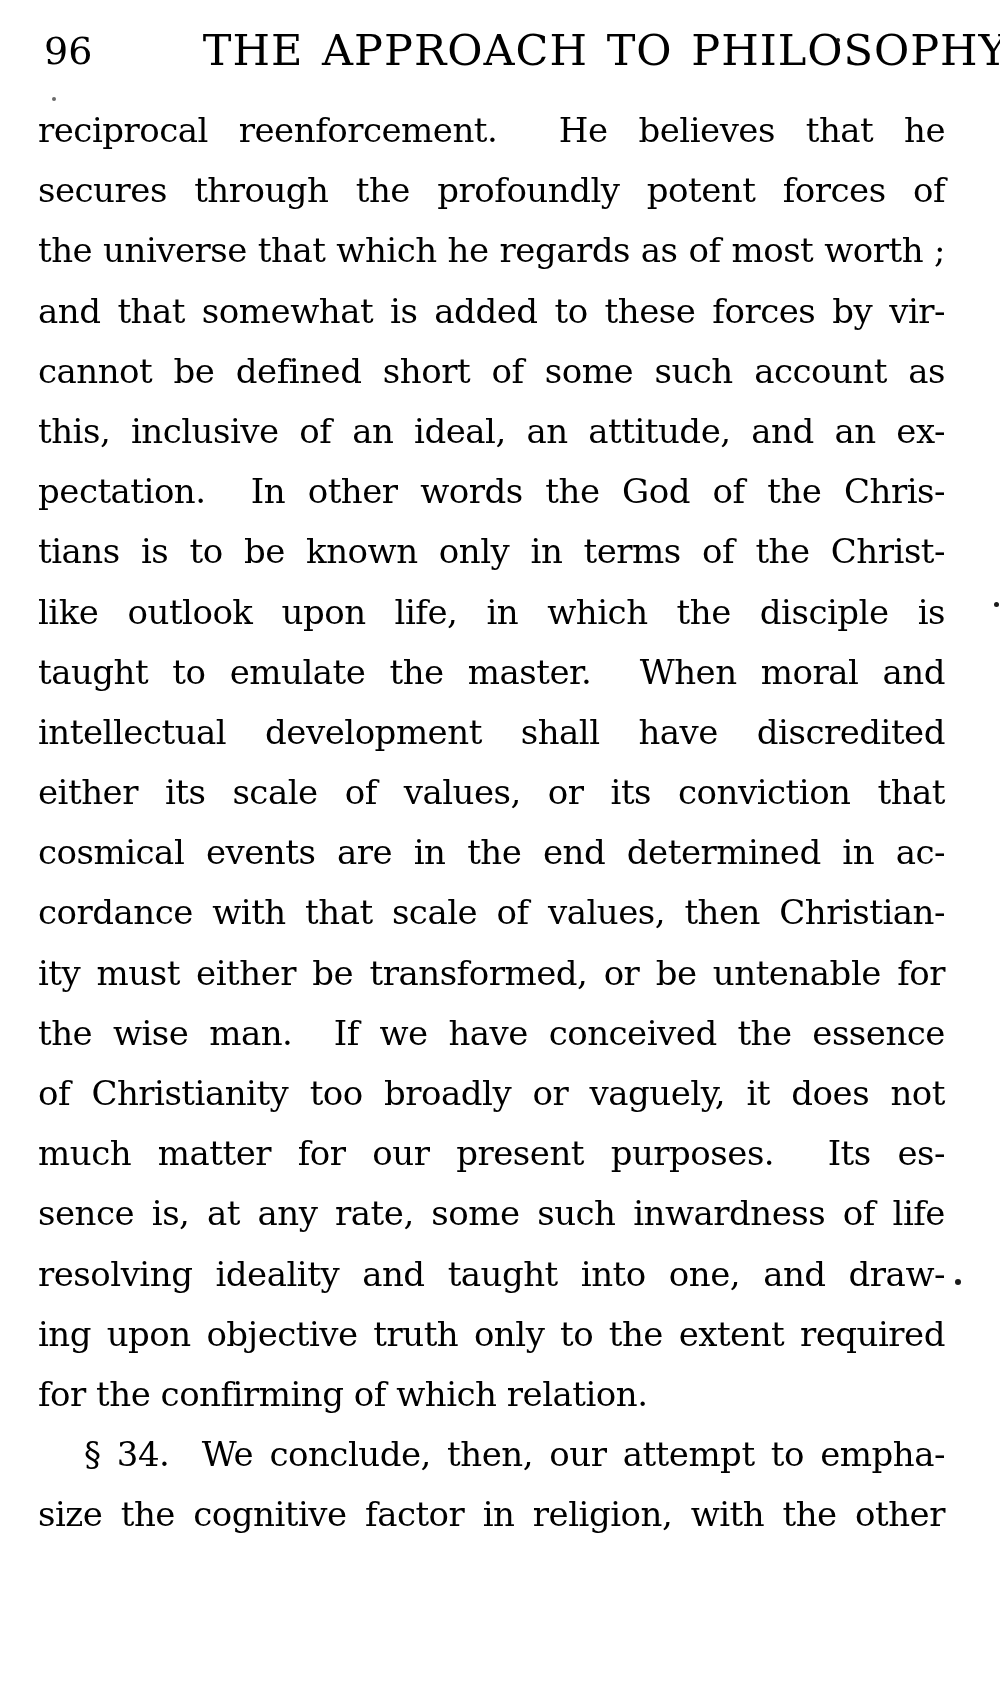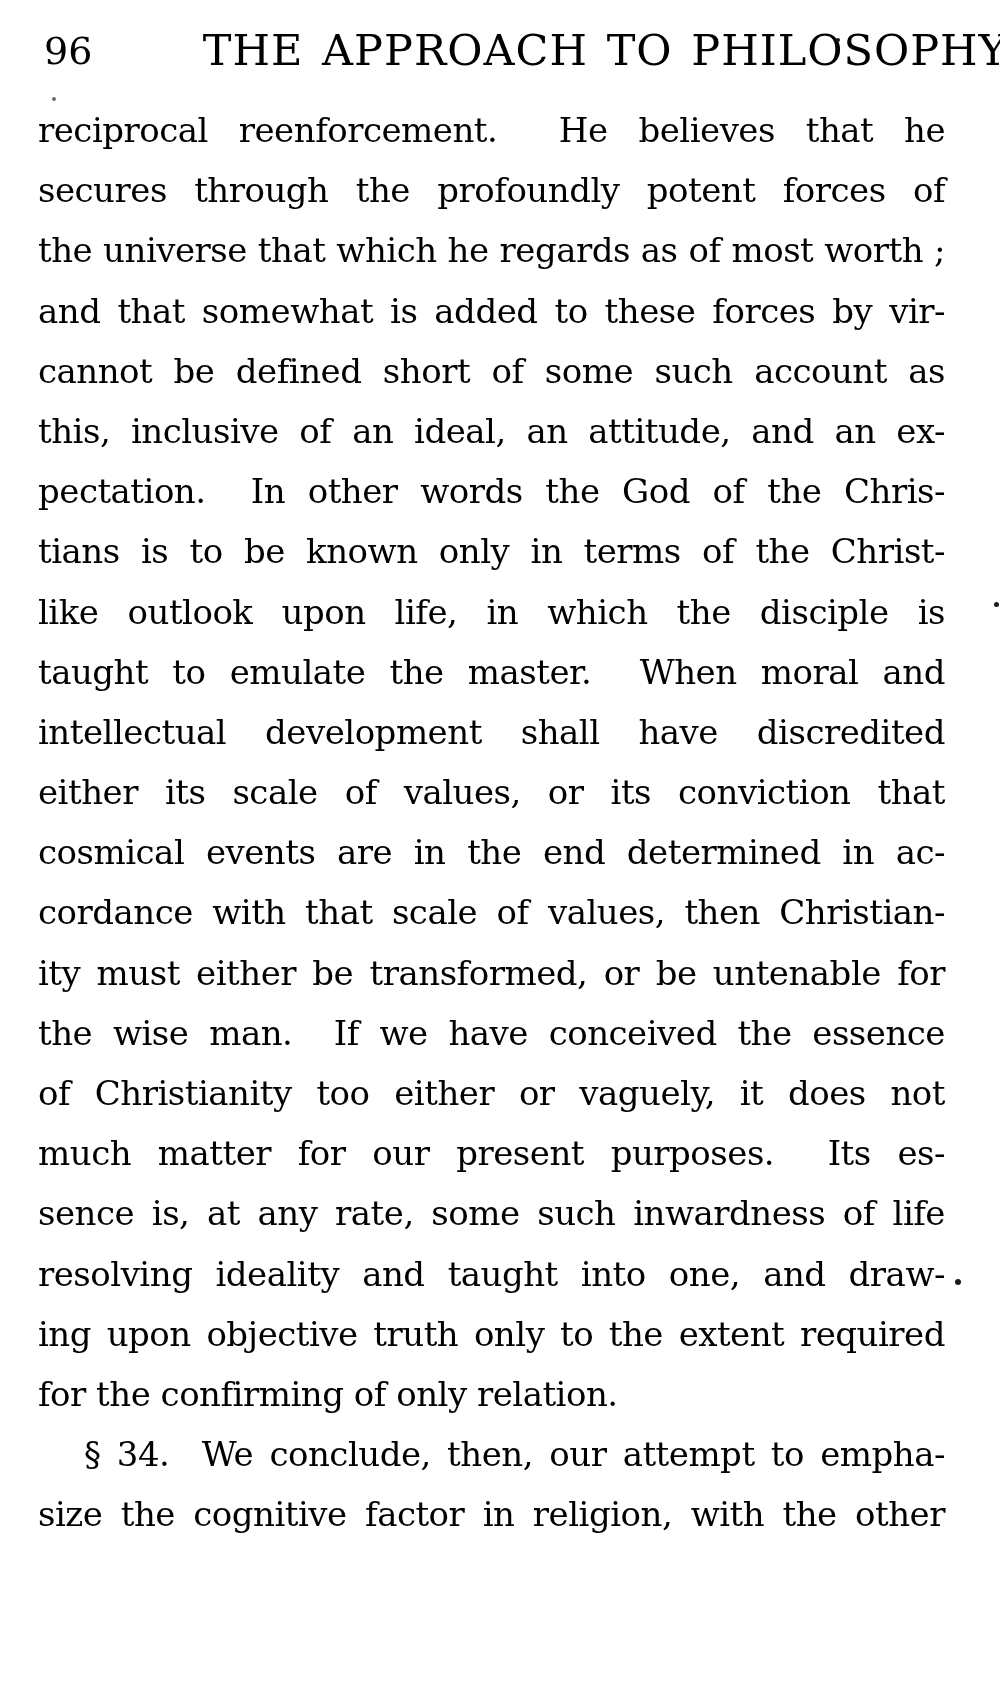--- a/index.html
+++ b/index.html
@@ -97,26 +97,26 @@
       <div class="line"><span>pectation.&nbsp; In other words the God of the Chris-</span></div>
       <div class="line"><span>tians is to be known only in terms of the Christ-</span></div>
       <div class="line"><span>like outlook upon life, in which the disciple is</span></div>
       <div class="line"><span>taught to emulate the master.&nbsp; When moral and</span></div>
       <div class="line"><span>intellectual development shall have discredited</span></div>
       <div class="line"><span>either its scale of values, or its conviction that</span></div>
       <div class="line"><span>cosmical events are in the end determined in ac-</span></div>
       <div class="line"><span>cordance with that scale of values, then Christian-</span></div>
       <div class="line"><span>ity must either be transformed, or be untenable for</span></div>
       <div class="line"><span>the wise man.&nbsp; If we have conceived the essence</span></div>
-      <div class="line"><span>of Christianity too either or vaguely, it does not</span></div>
+      <div class="line"><span>of Christianity too broadly or vaguely, it does not</span></div>
       <div class="line"><span>much matter for our present purposes.&nbsp; Its es-</span></div>
       <div class="line"><span>sence is, at any rate, some such inwardness of life</span></div>
       <div class="line"><span>resolving ideality and taught into one, and draw-</span></div>
       <div class="line"><span>ing upon objective truth only to the extent required</span></div>
-      <div class="line left"><span>for the confirming of only relation.</span></div>
+      <div class="line left"><span>for the confirming of which relation.</span></div>
       <div class="line indent"><span>§ 34.&nbsp; We conclude, then, our attempt to empha-</span></div>
       <div class="line"><span>size the cognitive factor in religion, with the other</span></div>
     </main>
 
   <span class="artifact faint" style="left:52px; top:97px; width:4px; height:4px;"></span>
   <span class="artifact" style="left:836px; top:38px; width:4px; height:4px;"></span>
   <span class="artifact" style="left:994px; top:602px; width:5px; height:5px;"></span>
   <span class="artifact" style="left:955px; top:1279px; width:6px; height:6px;"></span>
 
 </div>

